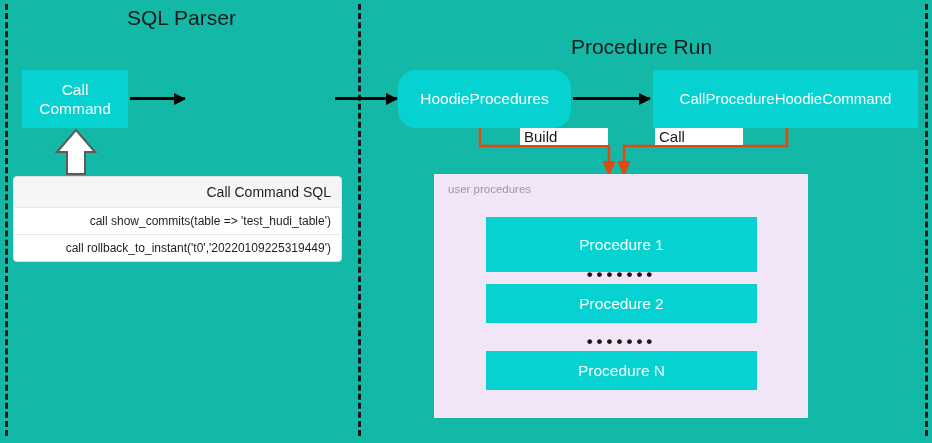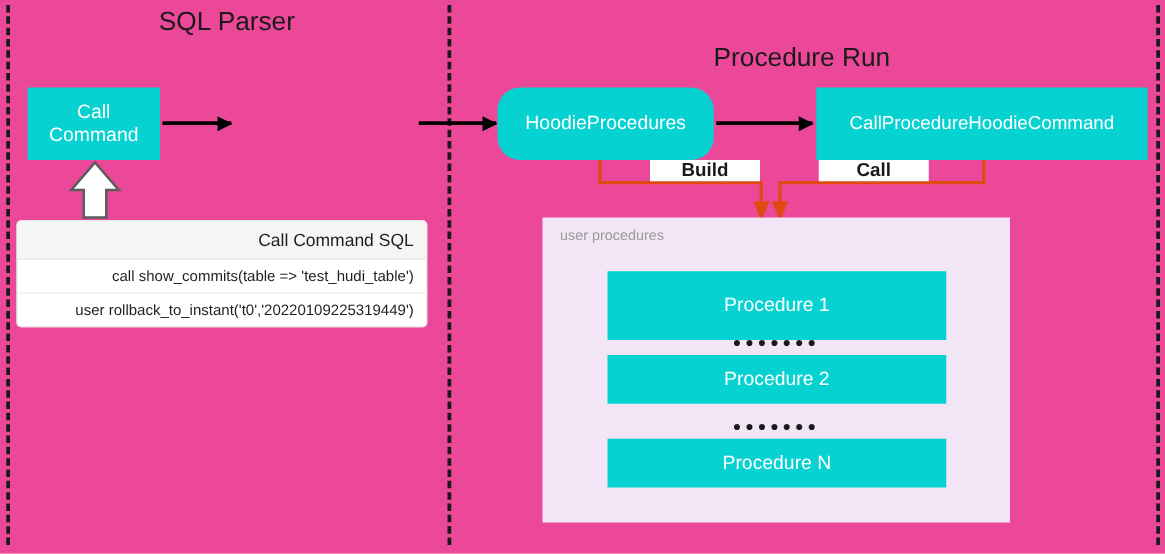--- a/index.html
+++ b/index.html
@@ -7,21 +7,21 @@
     padding: 0;
     background: #ffffff;
   }
   body {
     font-family: "Liberation Sans", sans-serif;
   }
   #canvas {
     position: relative;
     width: 932px;
     height: 443px;
-    background: #ec4899;
+    background: #14b8a6;
     overflow: hidden;
   }
 
   
   .vdash {
     position: absolute;
     top: 4px;
     width: 0;
     height: 432px;
     border-left: 3px dashed #1a1a1a;
@@ -124,25 +124,23 @@
     line-height: 1;
     font-weight: 700;
   }
 
   
   .osvg { position: absolute; left: 0; top: 0; overflow: visible; }
   .olabel {
     position: absolute;
     font-size: 15px;
     color: #1a1a1a;
-    text-align: center;
     white-space: nowrap;
     background: #ffffff;
     padding: 0 4px;
-    font-weight: bold;
   }
 </style>
 </head>
 <body>
 
 <div id="canvas">
 
   <div class="vdash" style="left:5px;"></div>
   <div class="vdash" style="left:358px;"></div>
   <div class="vdash" style="left:925px;"></div>
@@ -162,21 +160,21 @@
 
   <div class="blockarrow" style="left:54px; top:128px; width:44px; height:48px;">
     <svg width="44" height="48" viewBox="0 0 44 48">
       <polygon points="22,2 41,24 31,24 31,46 13,46 13,24 3,24" fill="#ffffff" stroke="#5b5b5b" stroke-width="2"></polygon>
     </svg>
   </div>
 
   <div class="sqltable" style="left:13px; top:176px; width:329px;text-align:right;">
     <div class="sqlrow head">Call Command SQL</div>
     <div class="sqlrow">call show_commits(table =&gt; 'test_hudi_table')</div>
-    <div class="sqlrow">user rollback_to_instant('t0','20220109225319449')</div>
+    <div class="sqlrow">call rollback_to_instant('t0','20220109225319449')</div>
   </div>
 
   <div class="tealbox" style="left:398px; top:70px; width:173px; height:58px;border-radius:18px;">HoodieProcedures</div>
 
   <div class="harrow" style="left:573px; top:97px; width:77px;"></div>
 
   <div class="tealbox sm" style="left:653px; top:70px; width:265px; height:58px;">CallProcedureHoodieCommand</div>
 
   <svg class="osvg" width="932" height="443">
 

